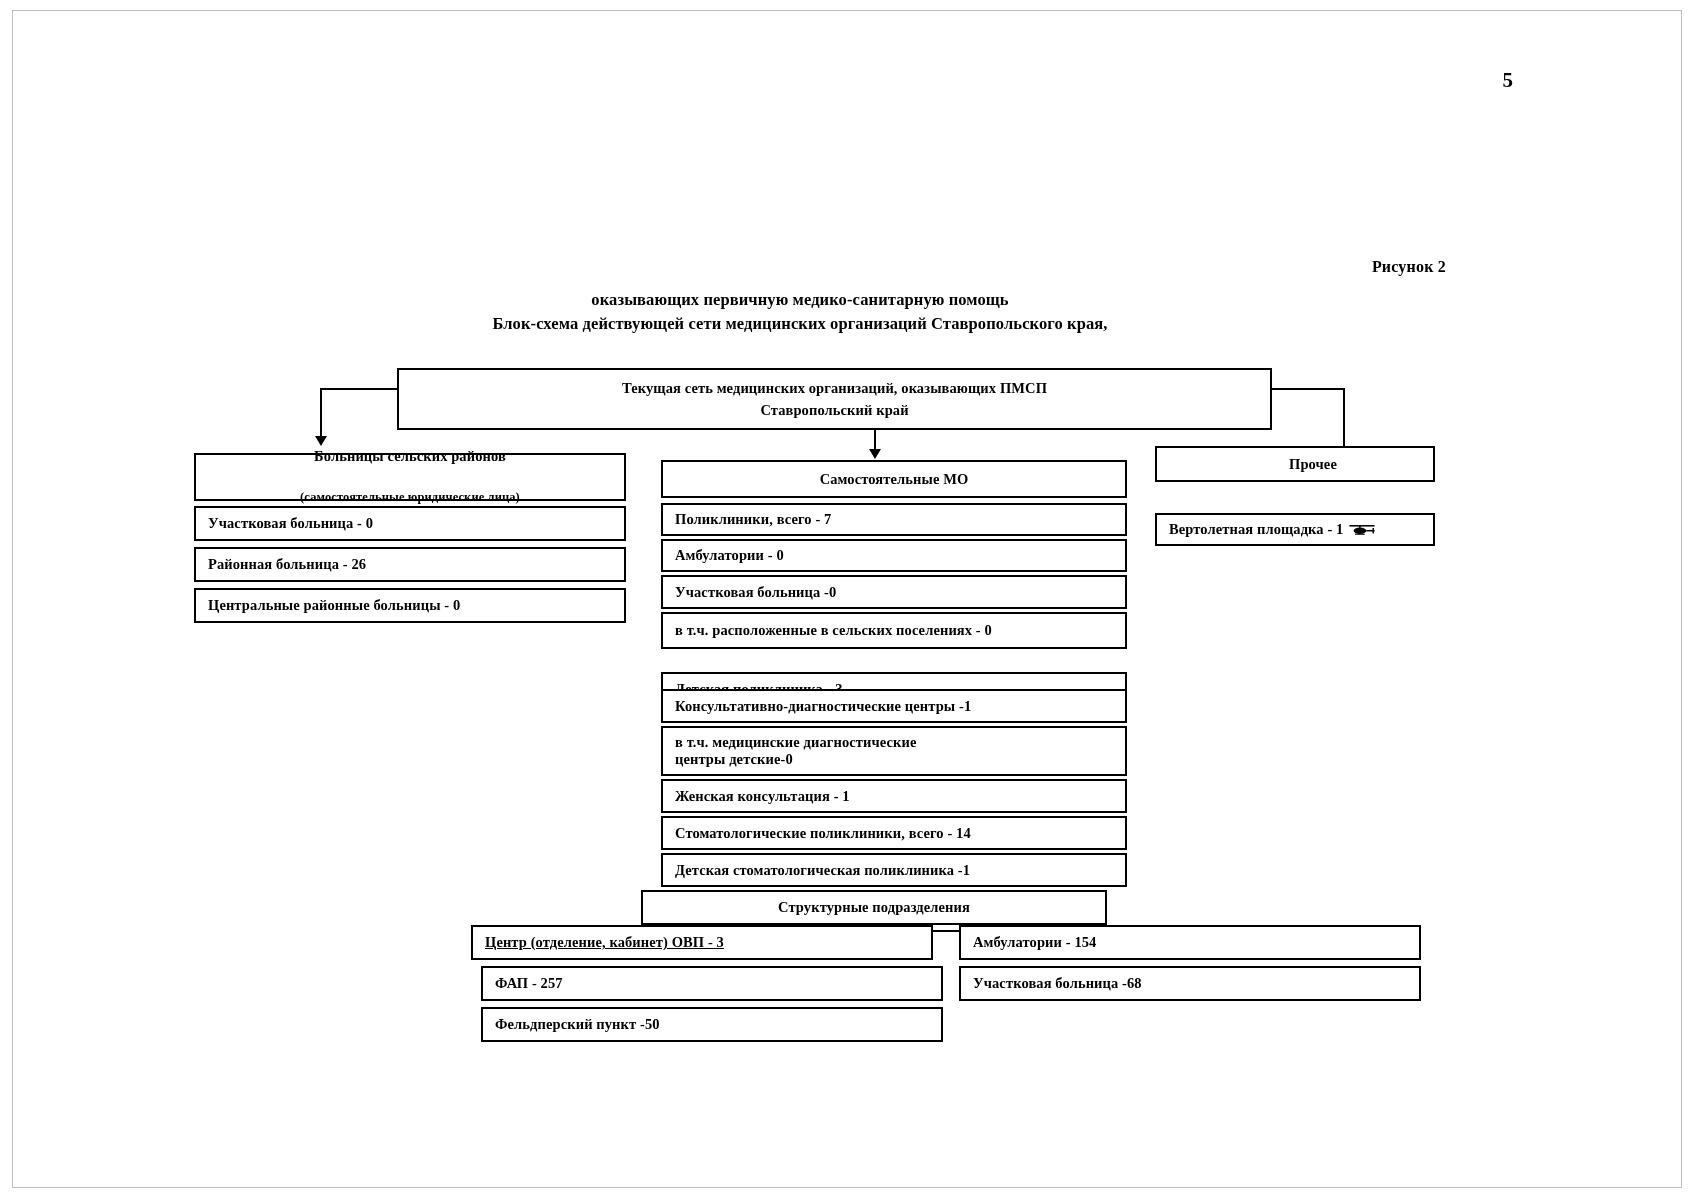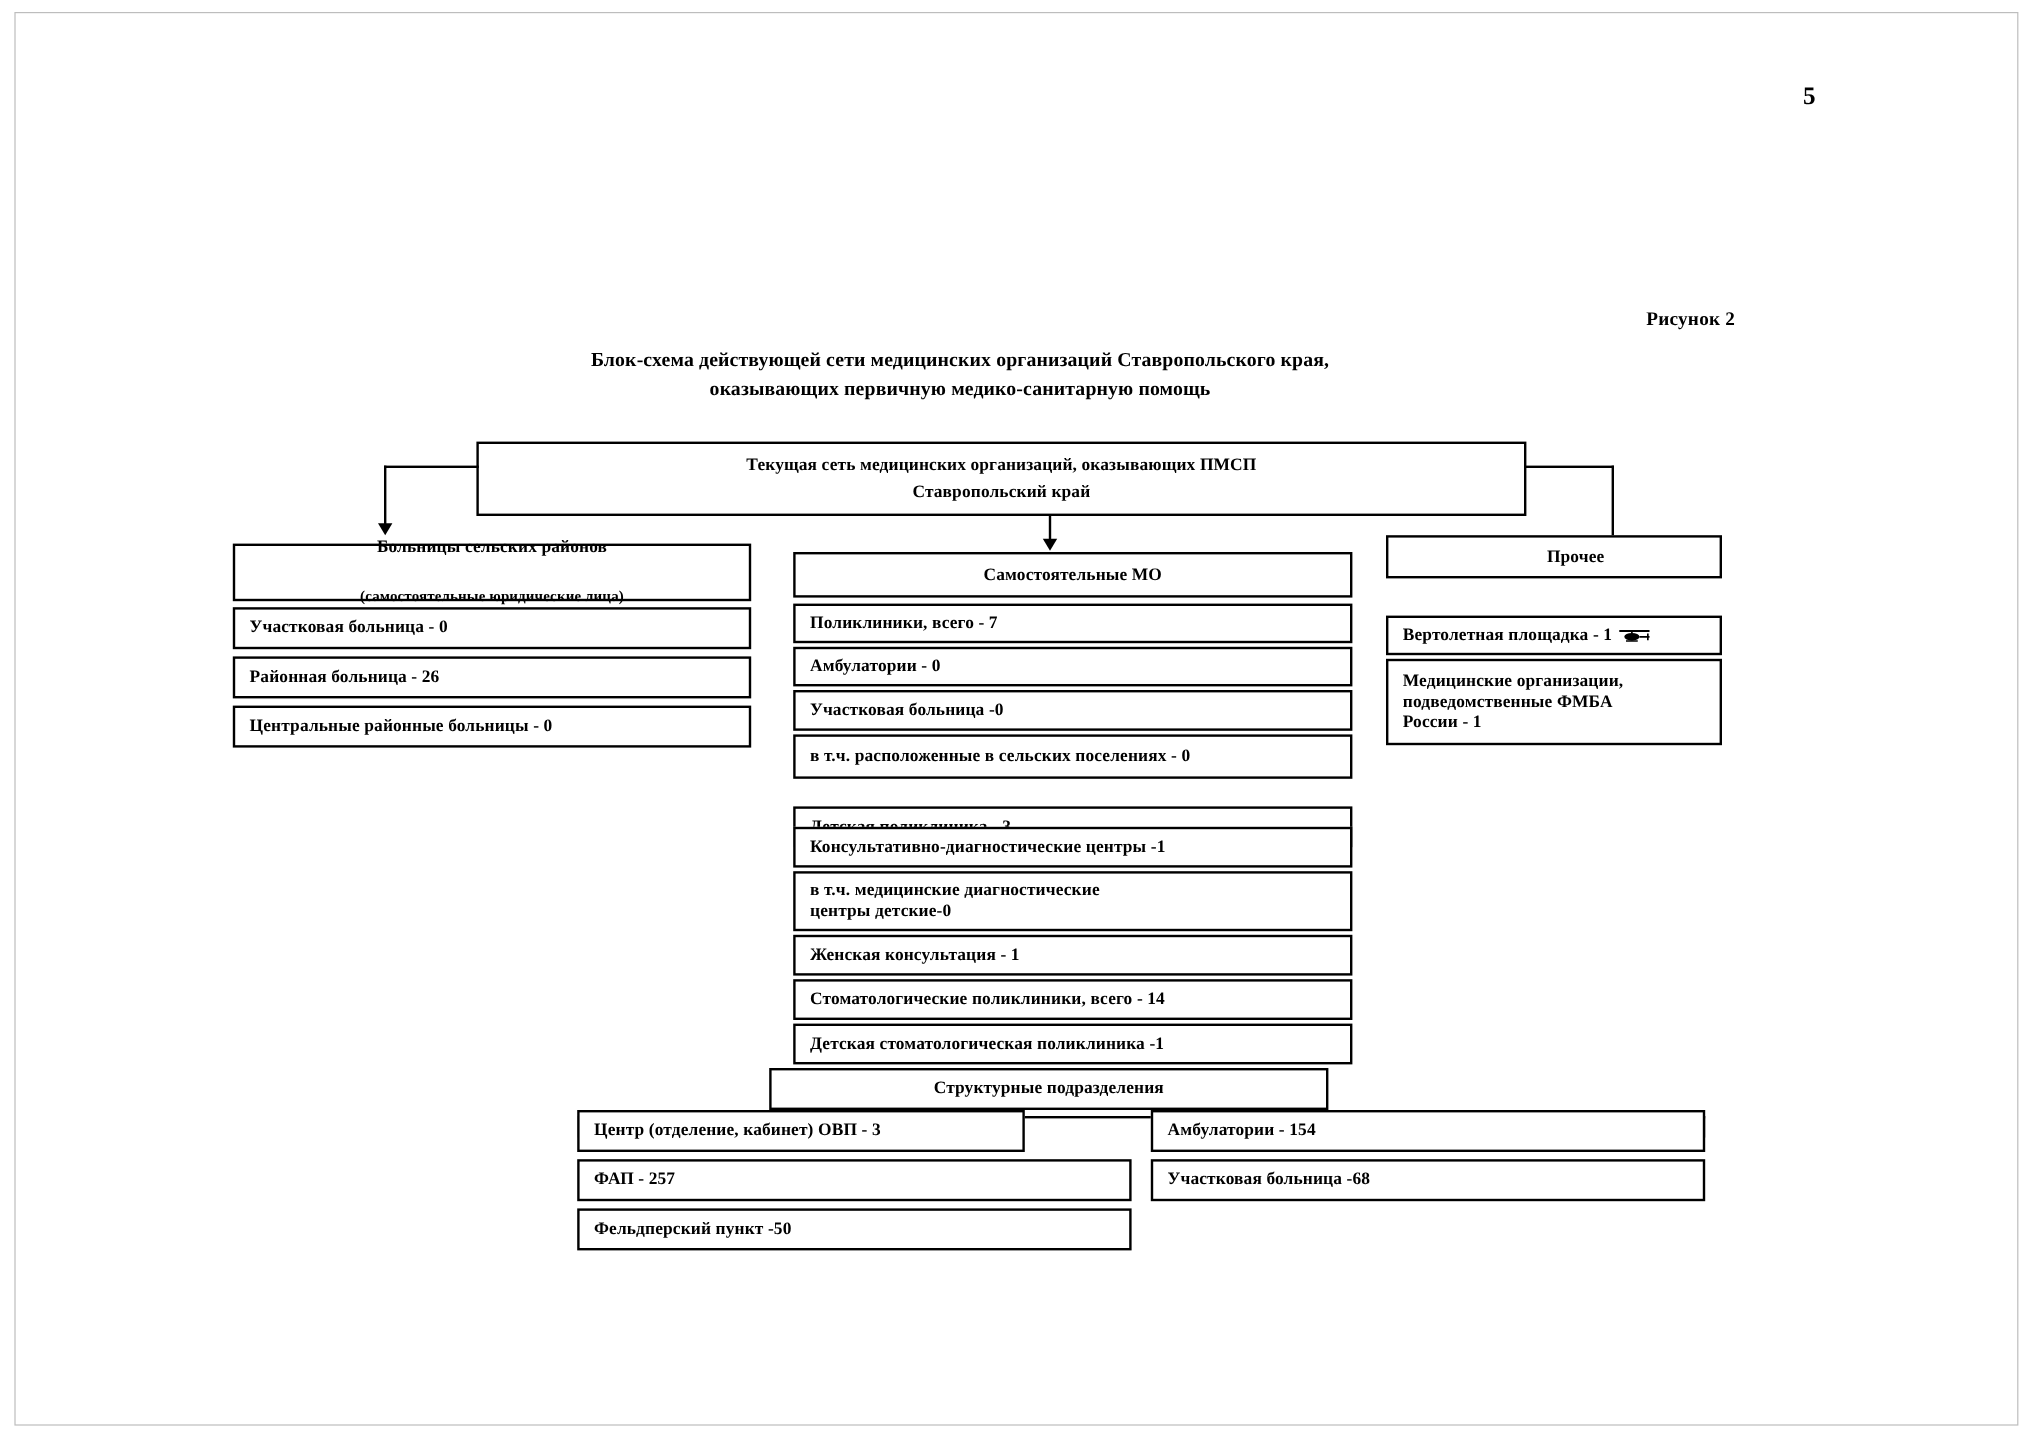--- a/index.html
+++ b/index.html
@@ -105,22 +105,22 @@
 <body>
 
 <div id="page">
 
   <div class="page-frame"></div>
 
   <div class="page-number">5</div>
   <div class="figure-label">Рисунок 2</div>
 
   <div class="chart-title">
+    <div>оказывающих первичную медико-санитарную помощь</div>
     <div>Блок-схема действующей сети медицинских организаций Ставропольского края,</div>
-    <div>оказывающих первичную медико-санитарную помощь</div>
   </div>
 
   <div class="box center heavy" style="left:397px; top:368px; width:875px; height:62px; flex-direction:column; line-height:22px;">
     <span class="txt">Текущая сеть медицинских организаций, оказывающих ПМСП</span>
     <span class="txt">Ставропольский край</span>
   </div>
 
   <div class="ln h" style="left:320px; top:388px; width:79px;"></div>
   <div class="ln v" style="left:320px; top:388px; height:50px;"></div>
   <div class="arrow-down" style="left:315px; top:436px;"></div>
@@ -194,35 +194,30 @@
         <path d="M2 4 H38" stroke="#000" stroke-width="2.2" fill="none"></path>
         <ellipse cx="17" cy="11" rx="9" ry="4.6" fill="#000"></ellipse>
         <path d="M17 4 V7" stroke="#000" stroke-width="2"></path>
         <path d="M26 11 H38" stroke="#000" stroke-width="2.2"></path>
         <path d="M36 7 L36 15" stroke="#000" stroke-width="2"></path>
         <path d="M10 16 H24" stroke="#000" stroke-width="1.6"></path>
       </svg>
     </span>
   </div>
 
-  <div class="box left heavy" style="left:1155px; top:549px; width:280px; height:72px; white-space:pre-line; align-items:center;">
-    <span class="txt">Медицинские организации,
-подведомственные ФМБА
-России - 1</span>
-  </div>
 
   <div class="box center heavy" style="left:641px; top:890px; width:466px; height:35px;">
     <span class="txt">Структурные подразделения</span>
   </div>
 
   <div class="ln h" style="left:481px; top:930px; width:940px;"></div>
   <div class="ln v" style="left:481px; top:930px; height:18px;"></div>
   <div class="ln v" style="left:1419px; top:930px; height:18px;"></div>
 
-  <div class="box left heavy" style="left:481px; top:925px; width:373px; height:35px;">
+  <div class="box left heavy" style="left:471px; top:925px; width:462px; height:35px;text-decoration:underline;">
     <span class="txt">Центр (отделение, кабинет) ОВП - 3</span>
   </div>
   <div class="box left heavy" style="left:481px; top:966px; width:462px; height:35px;">
     <span class="txt">ФАП - 257</span>
   </div>
   <div class="box left heavy" style="left:481px; top:1007px; width:462px; height:35px;">
     <span class="txt">Фельдперский пункт -50</span>
   </div>
 
   <div class="box left heavy" style="left:959px; top:925px; width:462px; height:35px;">

